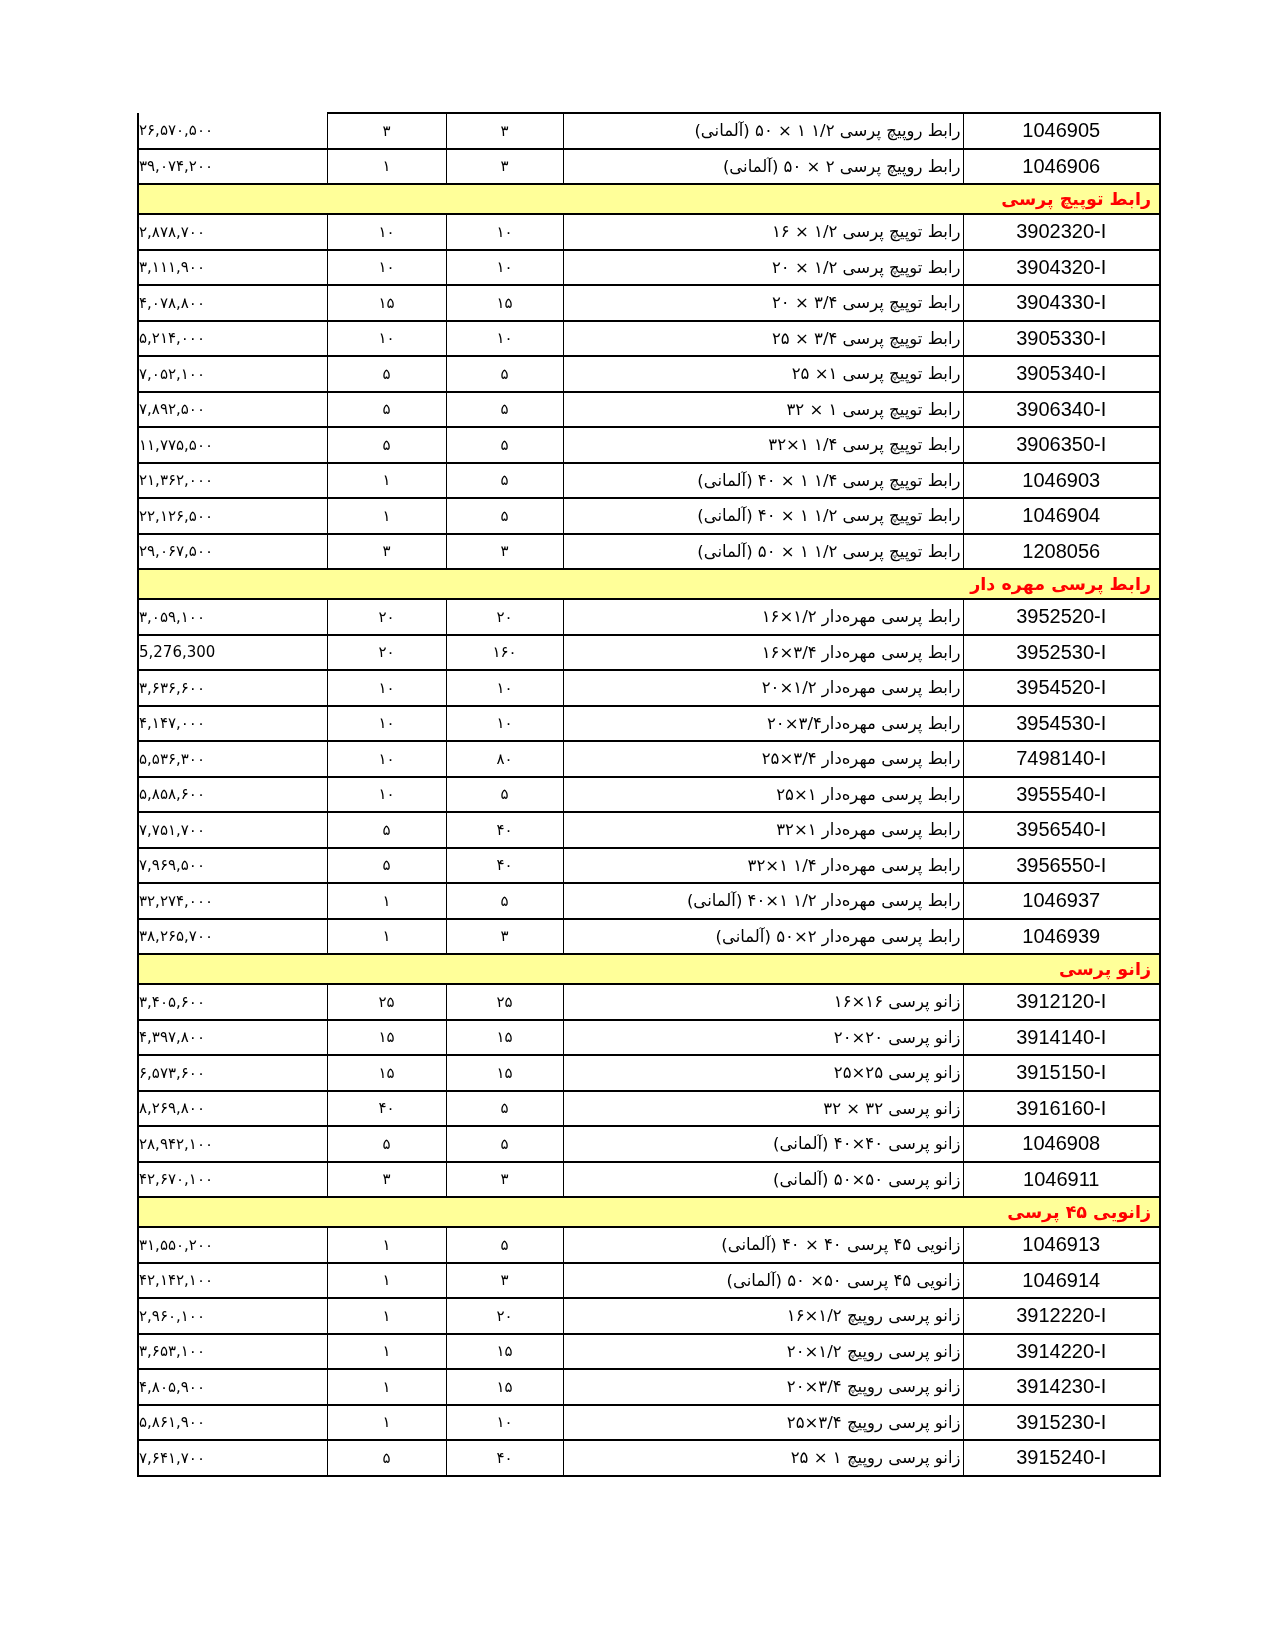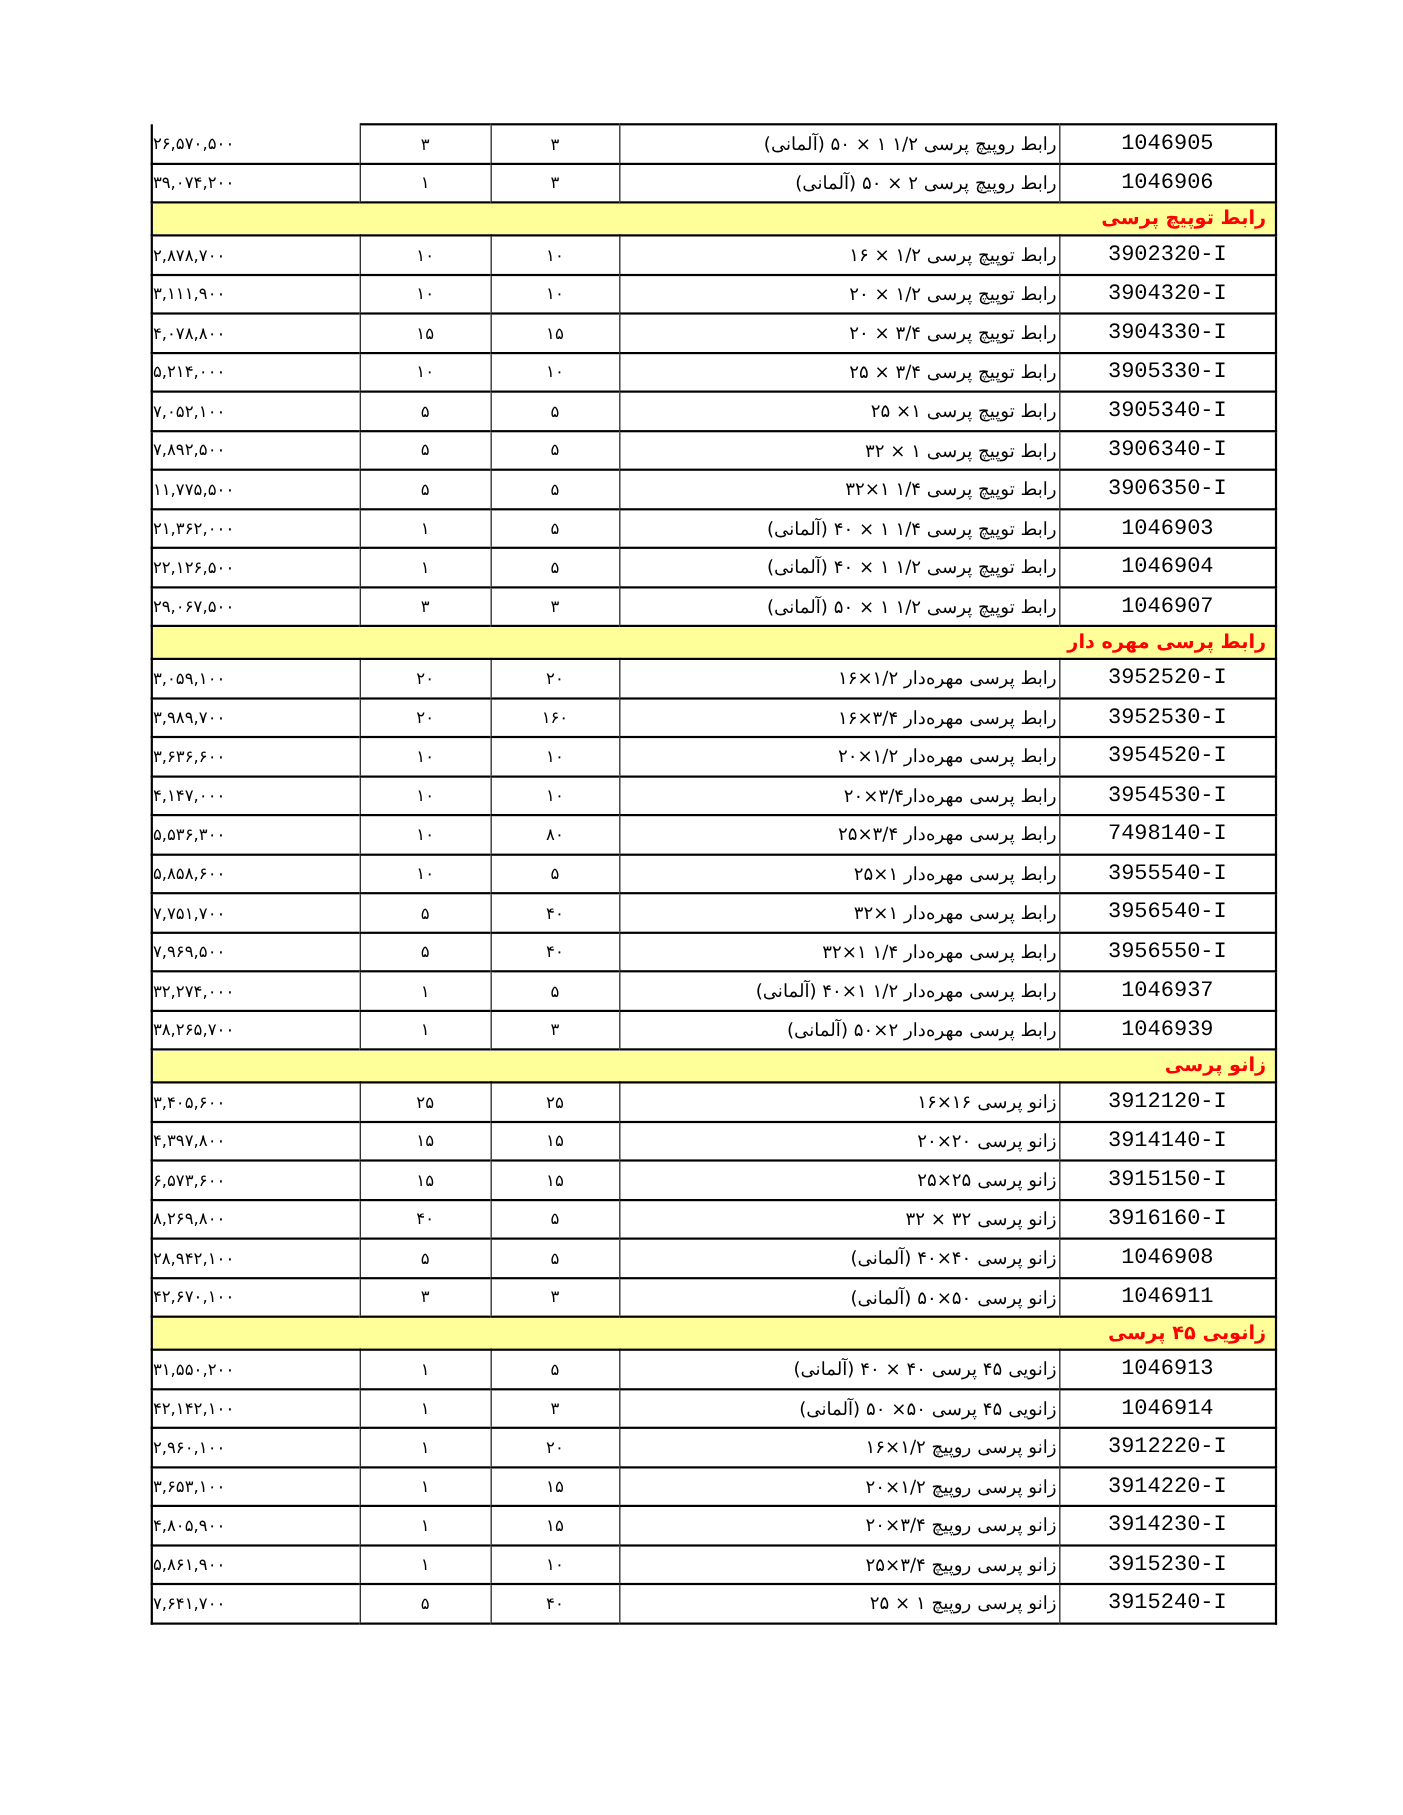--- a/index.html
+++ b/index.html
@@ -28,21 +28,21 @@
     padding: 0;
     vertical-align: middle;
     background: #ffffff;
     overflow: hidden;
     white-space: nowrap;
     color: #000;
   }
   tr.data { height: 35.5px; }
   tr.sec  { height: 30px; padding-left: 17px; }
   td.code {
-    font-family: Liberation Mono, monospace;
+    font-family: Liberation Sans, sans-serif;
     font-size: 20px;
     text-align: center;
     direction: ltr;
     border-right-width: 2.5px;
   }
   td.desc {
     font-size: 16.5px;
     text-align: right;
     padding-right: 2px;
     padding-left: 11px;
@@ -154,42 +154,42 @@
           <td class="price">۲۱,۳۶۲,۰۰۰</td>
         </tr>
         <tr class="data">
           <td class="code">1046904</td>
           <td class="desc">رابط توپیچ پرسی ۱/۲ ۱ × ۴۰ (آلمانی)</td>
           <td class="qty">۵</td>
           <td class="qty">۱</td>
           <td class="price">۲۲,۱۲۶,۵۰۰</td>
         </tr>
         <tr class="data">
-          <td class="code">1046907</td>
+          <td class="code">1208056</td>
           <td class="desc">رابط توپیچ پرسی ۱/۲ ۱ × ۵۰ (آلمانی)</td>
           <td class="qty">۳</td>
           <td class="qty">۳</td>
           <td class="price">۲۹,۰۶۷,۵۰۰</td>
         </tr>
         <tr class="sec">
           <td colspan="5" class="sechdr">رابط پرسی مهره دار</td>
         </tr>
         <tr class="data">
           <td class="code">3952520-I</td>
           <td class="desc">رابط پرسی مهره‌دار ۱/۲×۱۶</td>
           <td class="qty">۲۰</td>
           <td class="qty">۲۰</td>
           <td class="price">۳,۰۵۹,۱۰۰</td>
         </tr>
         <tr class="data">
           <td class="code">3952530-I</td>
           <td class="desc">رابط پرسی مهره‌دار ۳/۴×۱۶</td>
           <td class="qty">۱۶۰</td>
           <td class="qty">۲۰</td>
-          <td class="price">۳,۹۸۹,۷۰۰</td>
+          <td class="price">5,276,300</td>
         </tr>
         <tr class="data">
           <td class="code">3954520-I</td>
           <td class="desc">رابط پرسی مهره‌دار ۱/۲×۲۰</td>
           <td class="qty">۱۰</td>
           <td class="qty">۱۰</td>
           <td class="price">۳,۶۳۶,۶۰۰</td>
         </tr>
         <tr class="data">
           <td class="code">3954530-I</td>

